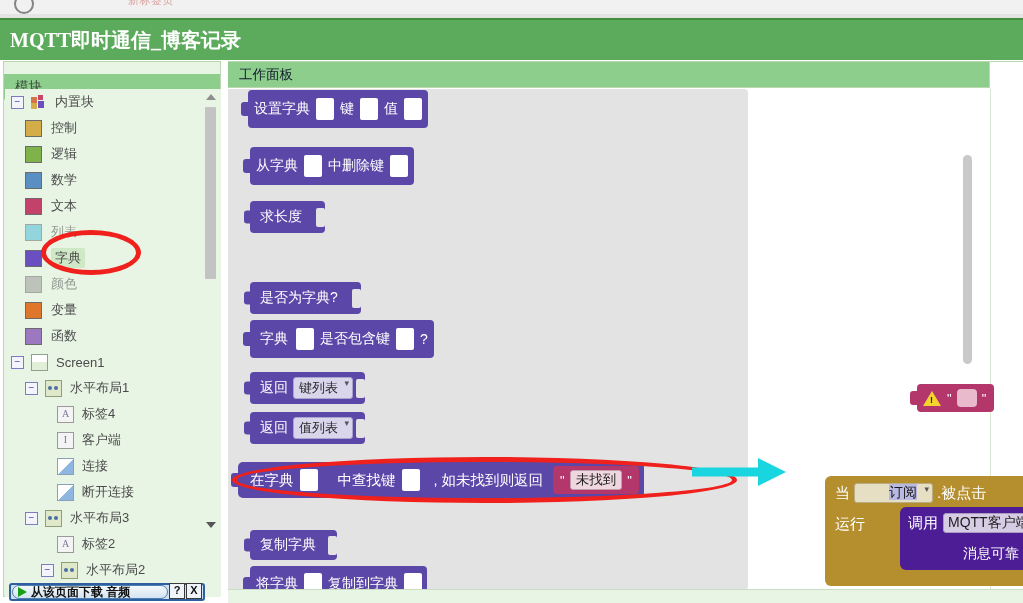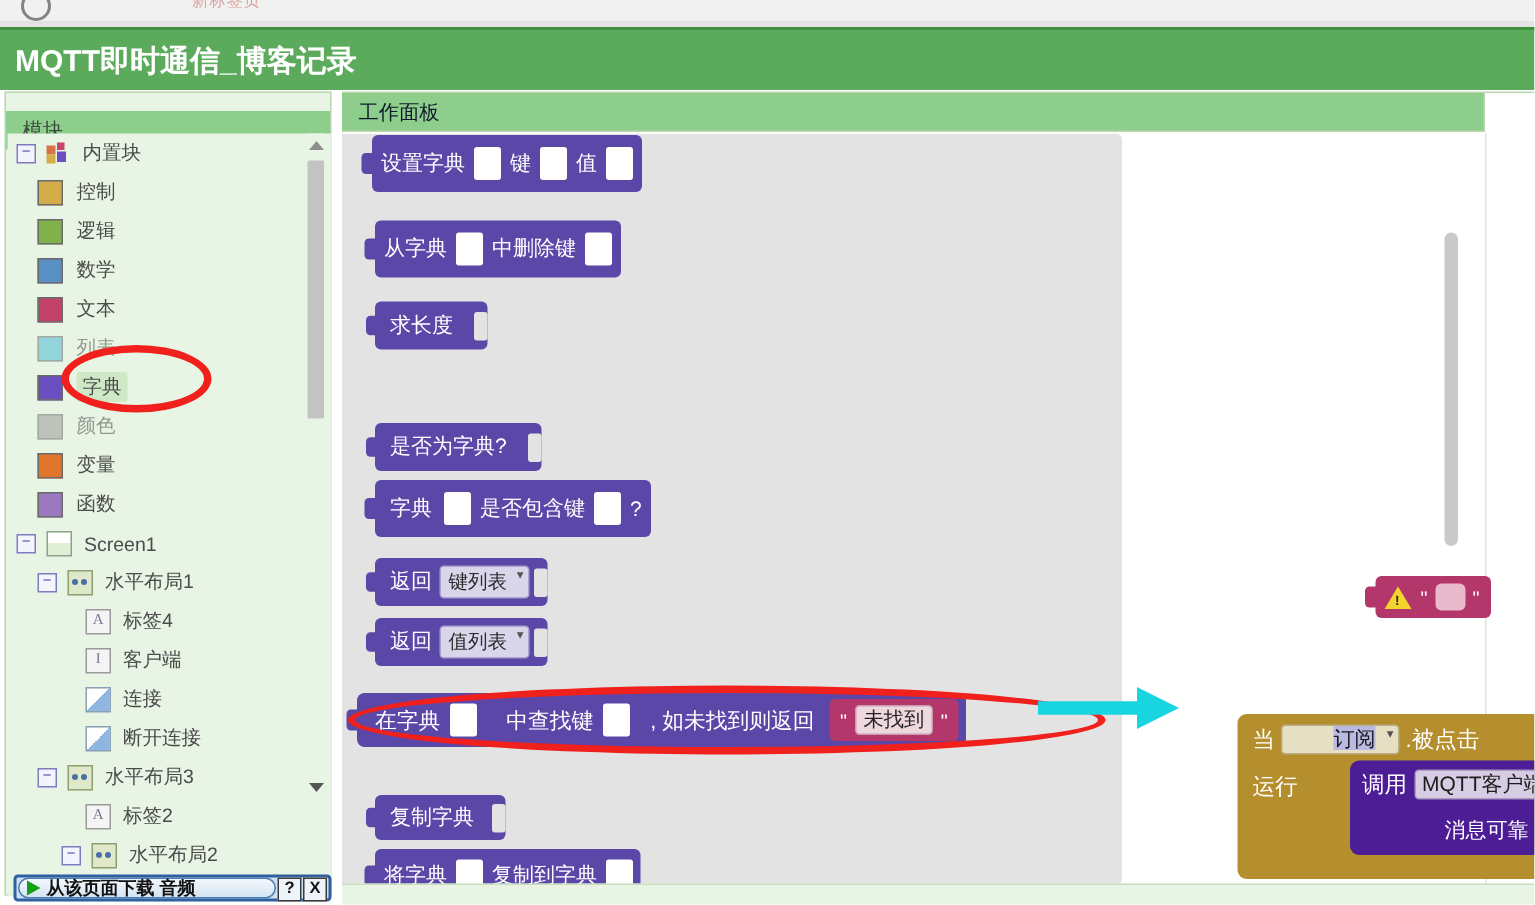--- a/index.html
+++ b/index.html
@@ -13,21 +13,21 @@
   #browser-strip{position:absolute;left:0;top:0;width:1023px;height:14px;background:#f1f1f1;}
   #browser-strip .ghost-circle{position:absolute;left:14px;top:-6px;width:16px;height:16px;border-radius:50%;
       border:2px solid #2a2a2a;opacity:.55;}
   #browser-strip .ghost-text{position:absolute;left:128px;top:-7px;font-size:11px;color:#c0443c;opacity:.45;
       letter-spacing:.5px;white-space:nowrap;}
   #strip-shadow{position:absolute;left:0;top:14px;width:1023px;height:4px;background:#e3e3e3;}
 
   
   #app-header{position:absolute;left:0;top:18px;width:1023px;height:40px;background:#5cab5c;
       border-top:2px solid #3f8f3f;display:flex;align-items:center;}
-  #app-title{color:#ffffff;font-size:20px;font-weight:bold;margin-left:10px;white-space:nowrap;}
+  #app-title{color:#ffffff;font-size:20px;font-weight:bold;margin-left:10px;white-space:nowrap;font-family:Liberation Serif, serif;}
   #header-buttons{display:flex;align-items:center;margin-left:14px;gap:7px;}
   .hbtn{background:#fafafa;border:1px solid #cfcfcf;border-radius:4px;color:#444;font-size:12.5px;
       padding:4px 9px;line-height:15px;white-space:nowrap;cursor:pointer;
       box-shadow:0 1px 0 rgba(0,0,0,.06);}
   .hbtn.disabled{background:#8dbf8d;border-color:#7fb37f;color:#bfdcbf;cursor:default;box-shadow:none;}
   .caret{display:inline-block;margin-left:5px;font-size:9px;color:#666;transform:translateY(-1px);}
 
   
   #left-panel{position:absolute;left:3px;top:61px;width:218px;height:536px;background:#e8f5e4;
       border:1px solid #b9d8b0;box-sizing:border-box;}
@@ -60,22 +60,22 @@
   .comp-icon.harr::before{left:2px;} .comp-icon.harr::after{left:8px;}
 
   #tree-scroll{position:absolute;right:3px;top:27px;width:13px;height:508px;background:#e8f5e4;}
   #tree-scroll .trk{position:absolute;left:1px;top:18px;width:11px;height:172px;background:#c3c3c3;border-radius:1px;}
   #tree-scroll .up,#tree-scroll .dn{position:absolute;left:2px;width:0;height:0;border-left:5px solid transparent;
       border-right:5px solid transparent;}
   #tree-scroll .up{top:5px;border-bottom:6px solid #8f8f8f;}
   #tree-scroll .dn{top:433px;border-top:6px solid #555;}
 
   
-  #download-toast{position:absolute;left:9px;top:583px;width:212px;height:18px;
-      background:#cfe0f0;border:2px solid #2f5f9f;border-radius:3px;display:flex;align-items:flex-start;
+  #download-toast{position:absolute;left:9px;top:583px;width:196px;height:18px;
+      background:#cfe0f0;border:2px solid #2f5f9f;border-radius:3px;display:flex;align-items:flex-end;
       box-sizing:border-box;}
   #download-toast .pill{flex:1;height:14px;margin:0 1px;border:1px solid #4a7fb5;border-radius:7px;
       background:linear-gradient(#f3f8fc,#d4e4f2);display:flex;align-items:center;padding-left:5px;
       box-sizing:border-box;}
   #download-toast .play{width:0;height:0;border-left:9px solid #14a014;border-top:5px solid transparent;
       border-bottom:5px solid transparent;margin-right:4px;}
   #download-toast .dl-text{font-size:12px;font-weight:bold;color:#111;white-space:nowrap;}
   #download-toast .sq{width:14px;height:14px;border:1px solid #3a3a3a;background:#eef4fa;
       font-size:11px;font-weight:bold;text-align:center;line-height:13px;color:#111;margin-right:1px;cursor:pointer;}
 

